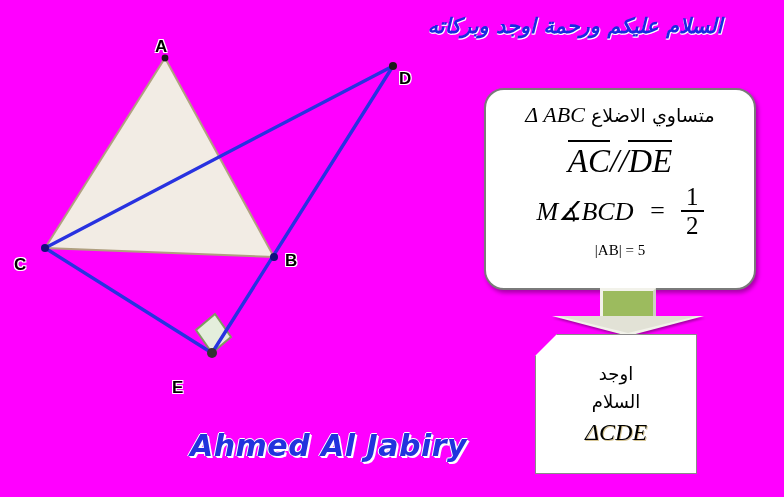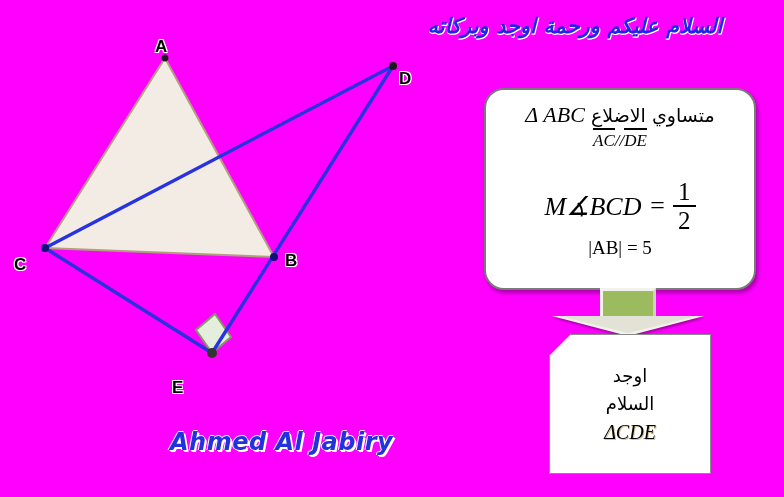--- a/index.html
+++ b/index.html
@@ -78,69 +78,69 @@
   .given-row {
     width: 100%;
     text-align: center;
     color: #000000;
     white-space: nowrap;
   }
   #given-equilateral {
     direction: rtl;
     font-family: "DejaVu Sans", sans-serif;
     font-size: 19px;
+    margin-bottom: 12px;
   }
   #given-equilateral .math-inline {
     font-family: "Liberation Serif", serif;
     font-style: italic;
     font-size: 22px;
     direction: ltr;
     display: inline-block;
   }
   #given-parallel {
     font-family: "Liberation Serif", serif;
     font-style: italic;
-    font-size: 17px;
+    font-size: 33px;
     margin-bottom: 4px;
   }
   .overbar {
     border-top: 2px solid #000;
     padding-top: 1px;
     display: inline-block;
   }
   #given-angle {
     font-family: "Liberation Serif", serif;
     font-style: italic;
     font-size: 26px;
     display: flex;
     align-items: center;
     justify-content: center;
-    gap: 7px;
+    gap: 15px;
     margin-bottom: 2px;
-    margin-top: 24px;
   }
   .frac {
     display: inline-flex;
     flex-direction: column;
     align-items: center;
     font-size: 25px;
     line-height: 1.0;
     font-style: normal;
   }
   .frac .num { padding: 0 5px; }
   .frac .bar {
     width: 100%;
     height: 2px;
     background: #000;
     margin: 1px 0;
   }
   .frac .den { padding: 0 5px; }
   #given-ab {
     font-family: "Liberation Serif", serif;
-    font-size: 19px;
+    font-size: 15px;
     margin-top: 2px;
   }
 
   
   #arrow-shaft {
     position: absolute;
     left: 600px;
     top: 288px;
     width: 56px;
     height: 32px;
@@ -182,45 +182,44 @@
     background: #ffffff;
     border: 1px solid #8a8a8a;
     box-sizing: border-box;
     box-shadow: 2px 2px 3px rgba(0,0,0,0.4);
     clip-path: polygon(22px 0, 100% 0, 100% 100%, 0 100%, 0 22px);
     display: flex;
     flex-direction: column;
     align-items: center;
     justify-content: center;
     gap: 7px;
-    margin-left: 14px;
   }
   .q-line {
     direction: rtl;
     font-family: "DejaVu Sans", sans-serif;
     font-size: 18px;
     color: #000000;
     white-space: nowrap;
   }
   #q-triangle {
     direction: ltr;
     font-family: "Liberation Serif", serif;
     font-style: italic;
-    font-size: 20px;
+    font-size: 24px;
     color: #000000;
     text-shadow: 1px 1px 0 rgba(180,150,60,0.55);
   }
 
   
   #signature {
     position: absolute;
-    left: 170px;
+    left: 190px;
     top: 428px;
     font-family: "DejaVu Sans", sans-serif;
-    font-size: 24px;
+    font-size: 30px;
     font-weight: 700;
     font-style: italic;
     color: #2233dd;
     letter-spacing: 0.5px;
     text-shadow:
       1px 1px 0 #ffffff, 2px 2px 0 #ffffff,
       -1px 0 0 #ffffff, 0 -1px 0 #ffffff;
     white-space: nowrap;
   }
 </style>

